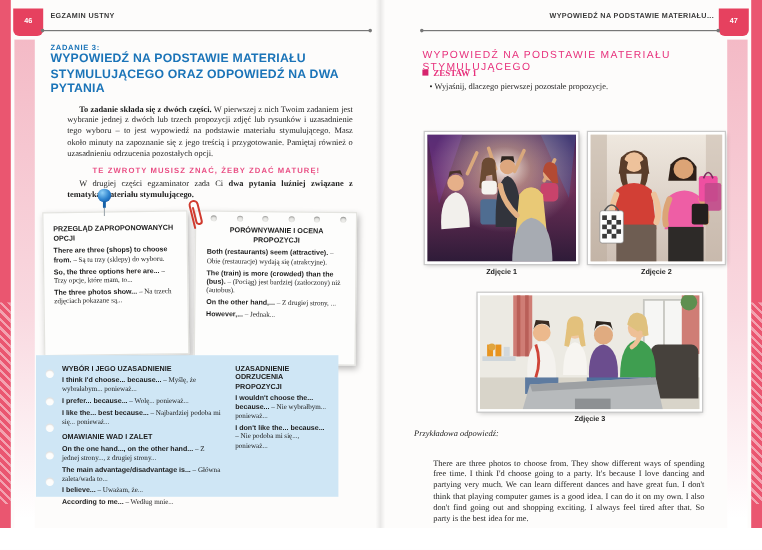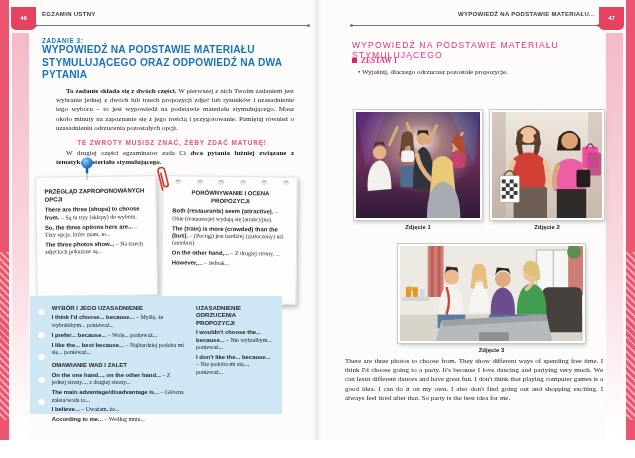--- a/index.html
+++ b/index.html
@@ -83,21 +83,21 @@
 
   figure{margin:0;position:absolute;text-align:center;}
   .photo{display:block;border:2px solid #fff;outline:1px solid #c9c9c9;box-shadow:1px 2px 4px rgba(0,0,0,0.25);}
   figcaption{font-family:"Liberation Sans",sans-serif;font-weight:bold;font-size:6px;margin-top:4px;color:#222;}
   .fig1{left:36px;top:110px;width:128px;}
   .fig2{left:172px;top:110px;width:114px;}
   .fig3{left:80px;top:244px;width:187px;}
 
   .sample{position:absolute;left:27px;top:357px;width:258px;}
   .sample-label{font-style:italic;font-size:7px;line-height:9px;margin-bottom:1px;}
-  .sample p{margin:0;font-size:7px;line-height:9.2px;text-align:justify;}
+  .sample p{margin:16px;font-size:7px;line-height:9.2px;text-align:justify;}
 </style>
 </head>
 <body>
 
 <div class="book">
 
   <div class="page left">
     <div class="edge-dark l">
       <div class="hatch"></div>
     </div>
@@ -201,21 +201,21 @@
     <div class="head-rule r"></div>
 
     <div class="pink-title">WYPOWIEDŹ NA PODSTAWIE MATERIAŁU STYMULUJĄCEGO</div>
     <div class="zestaw">
       <span class="sq"></span>
       <span>ZESTAW 1</span>
     </div>
 
     <div class="rp-intro">
       <ul>
-        <li>Wyjaśnij, dlaczego odrzucasz pozostałe propozycje.</li>
+        <li>Wyjaśnij, dlaczego pierwszej pozostałe propozycje.</li>
       </ul>
     </div>
 
     <figure class="fig1">
       <svg class="photo" width="124" height="106" viewBox="0 0 126 110" preserveAspectRatio="none">
         <defs>
           <linearGradient id="p1bg" x1="0" y1="0" x2="0" y2="1">
             <stop offset="0" stop-color="#472457"></stop>
               <stop offset="0.45" stop-color="#6b2e56"></stop>
               <stop offset="1" stop-color="#2e1b38"></stop>
@@ -342,18 +342,19 @@
         <path d="M128 44 q6 -4 7 -12" stroke="#eec096" stroke-width="4" stroke-linecap="round" fill="none"></path>
         <rect x="90" y="70" width="56" height="14" fill="#4f6f9c"></rect>
         <path d="M42 76 L148 70 L154 97 L36 97 Z" fill="#b7babc"></path>
         <path d="M42 76 L148 70 L149 76 L44 82 Z" fill="#9da0a3"></path>
         <rect x="80" y="88" width="30" height="9" fill="#8d9093"></rect>
       </svg>
       <figcaption>Zdjęcie 3</figcaption>
     </figure>
 
     <div class="sample">
+      <div class="sample-label">Przykładowa odpowiedź:</div>
       <p>There are three photos to choose from. They show different ways of spending free time. I think I'd choose going to a party. It's because I love dancing and partying very much. We can learn different dances and have great fun. I don't think that playing computer games is a good idea. I can do it on my own. I also don't find going out and shopping exciting. I always feel tired after that. So party is the best idea for me.</p>
     </div>
   </div>
 
   <div class="spine"></div>
 </div>
 
 </body></html>

